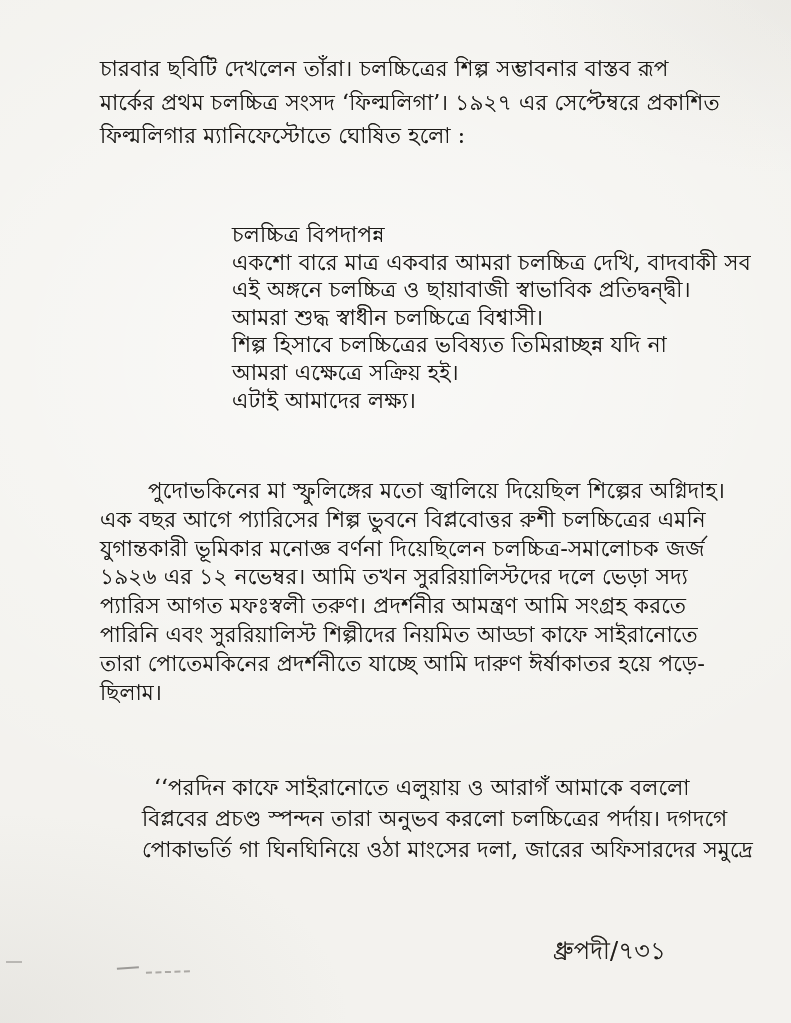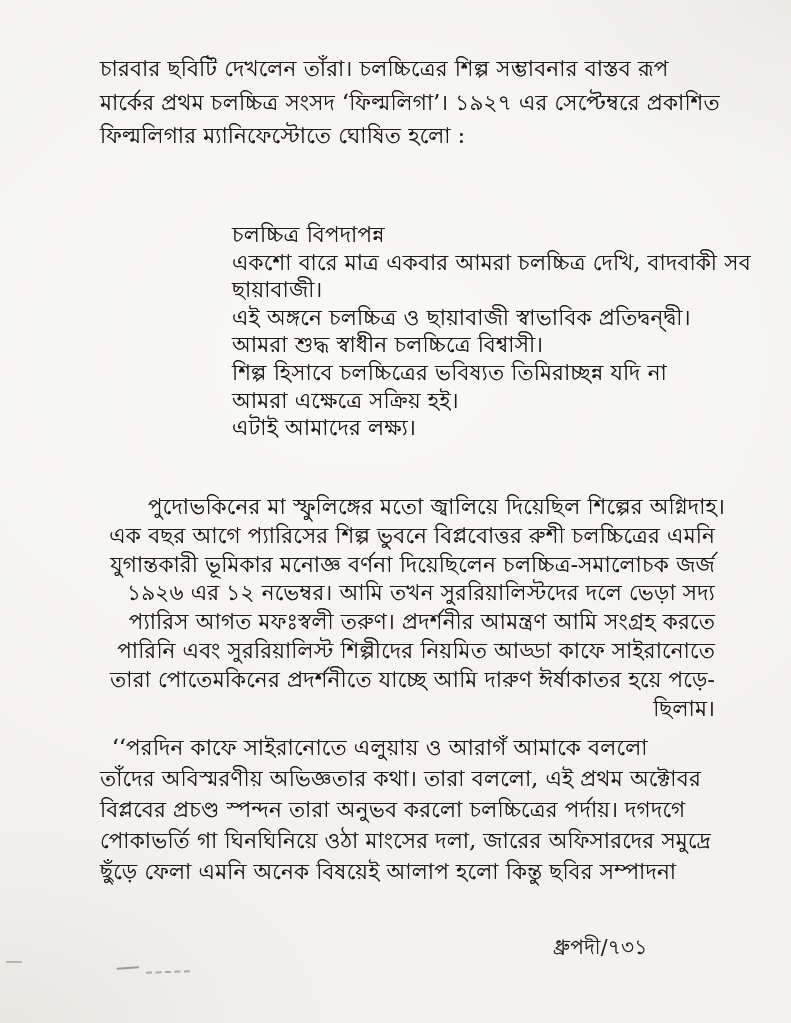--- a/index.html
+++ b/index.html
@@ -30,30 +30,30 @@
     color: #1d1b18;
     font-size: 21.5px;
     letter-spacing: 0.2px;
     text-shadow: 0 0 0.6px rgba(20, 18, 15, 0.6);
   }
   .line {
     white-space: nowrap;
   }
   #para-0 { top: 52px;  line-height: 33.5px; }
   #para-1 { top: 221px; left: 184px; width: 540px; line-height: 27.6px; margin-left: 48px; }
-  #para-2 { top: 493px; line-height: 28.8px; text-align: right; }
+  #para-2 { top: 477px; line-height: 28.8px; }
   #para-2 .line:first-child { text-indent: 48px; }
-  #para-3 { top: 732px; line-height: 31px; }
+  #para-3 { top: 772px; line-height: 31px; margin-left: 42px; }
   #para-3 .line:first-child { text-indent: 12px; }
   .footer {
     position: absolute;
     left: 553px;
     top: 932px;
     color: #24211d;
-    font-size: 20px;
+    font-size: 24px;
     letter-spacing: 0.3px;
     text-shadow: 0 0 0.6px rgba(20, 18, 15, 0.55);
   }
   
   .pencil-mark {
     position: absolute;
     background: transparent;
   }
   .pencil-mark.m1 {
     left: 117px; top: 967px; width: 22px; height: 3px;
@@ -77,45 +77,42 @@
 
   <div class="para" id="para-0">
       <div class="line">চারবার ছবিটি দেখলেন তাঁরা।  চলচ্চিত্রের শিল্প সম্ভাবনার বাস্তব রূপ</div>
       <div class="line">মার্কের প্রথম চলচ্চিত্র সংসদ ‘ফিল্মলিগা’।  ১৯২৭ এর সেপ্টেম্বরে প্রকাশিত</div>
       <div class="line">ফিল্মলিগার ম্যানিফেস্টোতে ঘোষিত হলো :</div>
     </div>
 
   <div class="para" id="para-1">
       <div class="line">চলচ্চিত্র বিপদাপন্ন</div>
       <div class="line">একশো বারে মাত্র একবার আমরা চলচ্চিত্র দেখি,  বাদবাকী সব</div>
-      <div class="line">ছায়াবাজী।</div>
       <div class="line">এই অঙ্গনে চলচ্চিত্র ও ছায়াবাজী স্বাভাবিক প্রতিদ্বন্দ্বী।</div>
       <div class="line">আমরা শুদ্ধ স্বাধীন চলচ্চিত্রে বিশ্বাসী।</div>
       <div class="line">শিল্প হিসাবে চলচ্চিত্রের ভবিষ্যত তিমিরাচ্ছন্ন যদি না</div>
       <div class="line">আমরা এক্ষেত্রে সক্রিয় হই।</div>
       <div class="line">এটাই আমাদের লক্ষ্য।</div>
     </div>
 
   <div class="para" id="para-2">
       <div class="line">পুদোভকিনের মা স্ফুলিঙ্গের মতো জ্বালিয়ে দিয়েছিল শিল্পের অগ্নিদাহ।</div>
       <div class="line">এক বছর আগে প্যারিসের শিল্প ভুবনে বিপ্লবোত্তর রুশী চলচ্চিত্রের এমনি</div>
       <div class="line">যুগান্তকারী ভূমিকার মনোজ্ঞ বর্ণনা দিয়েছিলেন চলচ্চিত্র-সমালোচক জর্জ</div>
       <div class="line">১৯২৬ এর  ১২ নভেম্বর।  আমি তখন সুররিয়ালিস্টদের দলে ভেড়া সদ্য</div>
       <div class="line">প্যারিস আগত মফঃস্বলী তরুণ।  প্রদর্শনীর আমন্ত্রণ আমি সংগ্রহ করতে</div>
       <div class="line">পারিনি এবং সুররিয়ালিস্ট শিল্পীদের নিয়মিত আড্ডা কাফে সাইরানোতে</div>
       <div class="line">তারা পোতেমকিনের প্রদর্শনীতে যাচ্ছে আমি দারুণ ঈর্ষাকাতর হয়ে পড়ে-</div>
       <div class="line">ছিলাম।</div>
     </div>
 
   <div class="para" id="para-3">
       <div class="line">‘‘পরদিন কাফে  সাইরানোতে এলুয়ায় ও আরাগঁ আমাকে বললো</div>
-      <div class="line">তাঁদের অবিস্মরণীয় অভিজ্ঞতার কথা।  তারা বললো, এই প্রথম অক্টোবর</div>
       <div class="line">বিপ্লবের প্রচণ্ড স্পন্দন তারা অনুভব করলো চলচ্চিত্রের পর্দায়।  দগদগে</div>
       <div class="line">পোকাভর্তি গা ঘিনঘিনিয়ে ওঠা মাংসের দলা, জারের অফিসারদের সমুদ্রে</div>
-      <div class="line">ছুঁড়ে ফেলা এমনি অনেক বিষয়েই আলাপ হলো কিন্তু ছবির সম্পাদনা</div>
     </div>
 
   <div class="footer">ধ্রুপদী/৭৩১</div>
 
   <div class="pencil-mark m1"></div>
   <div class="pencil-mark m2"></div>
   <div class="pencil-mark m3"></div>
 
 </div>
 

